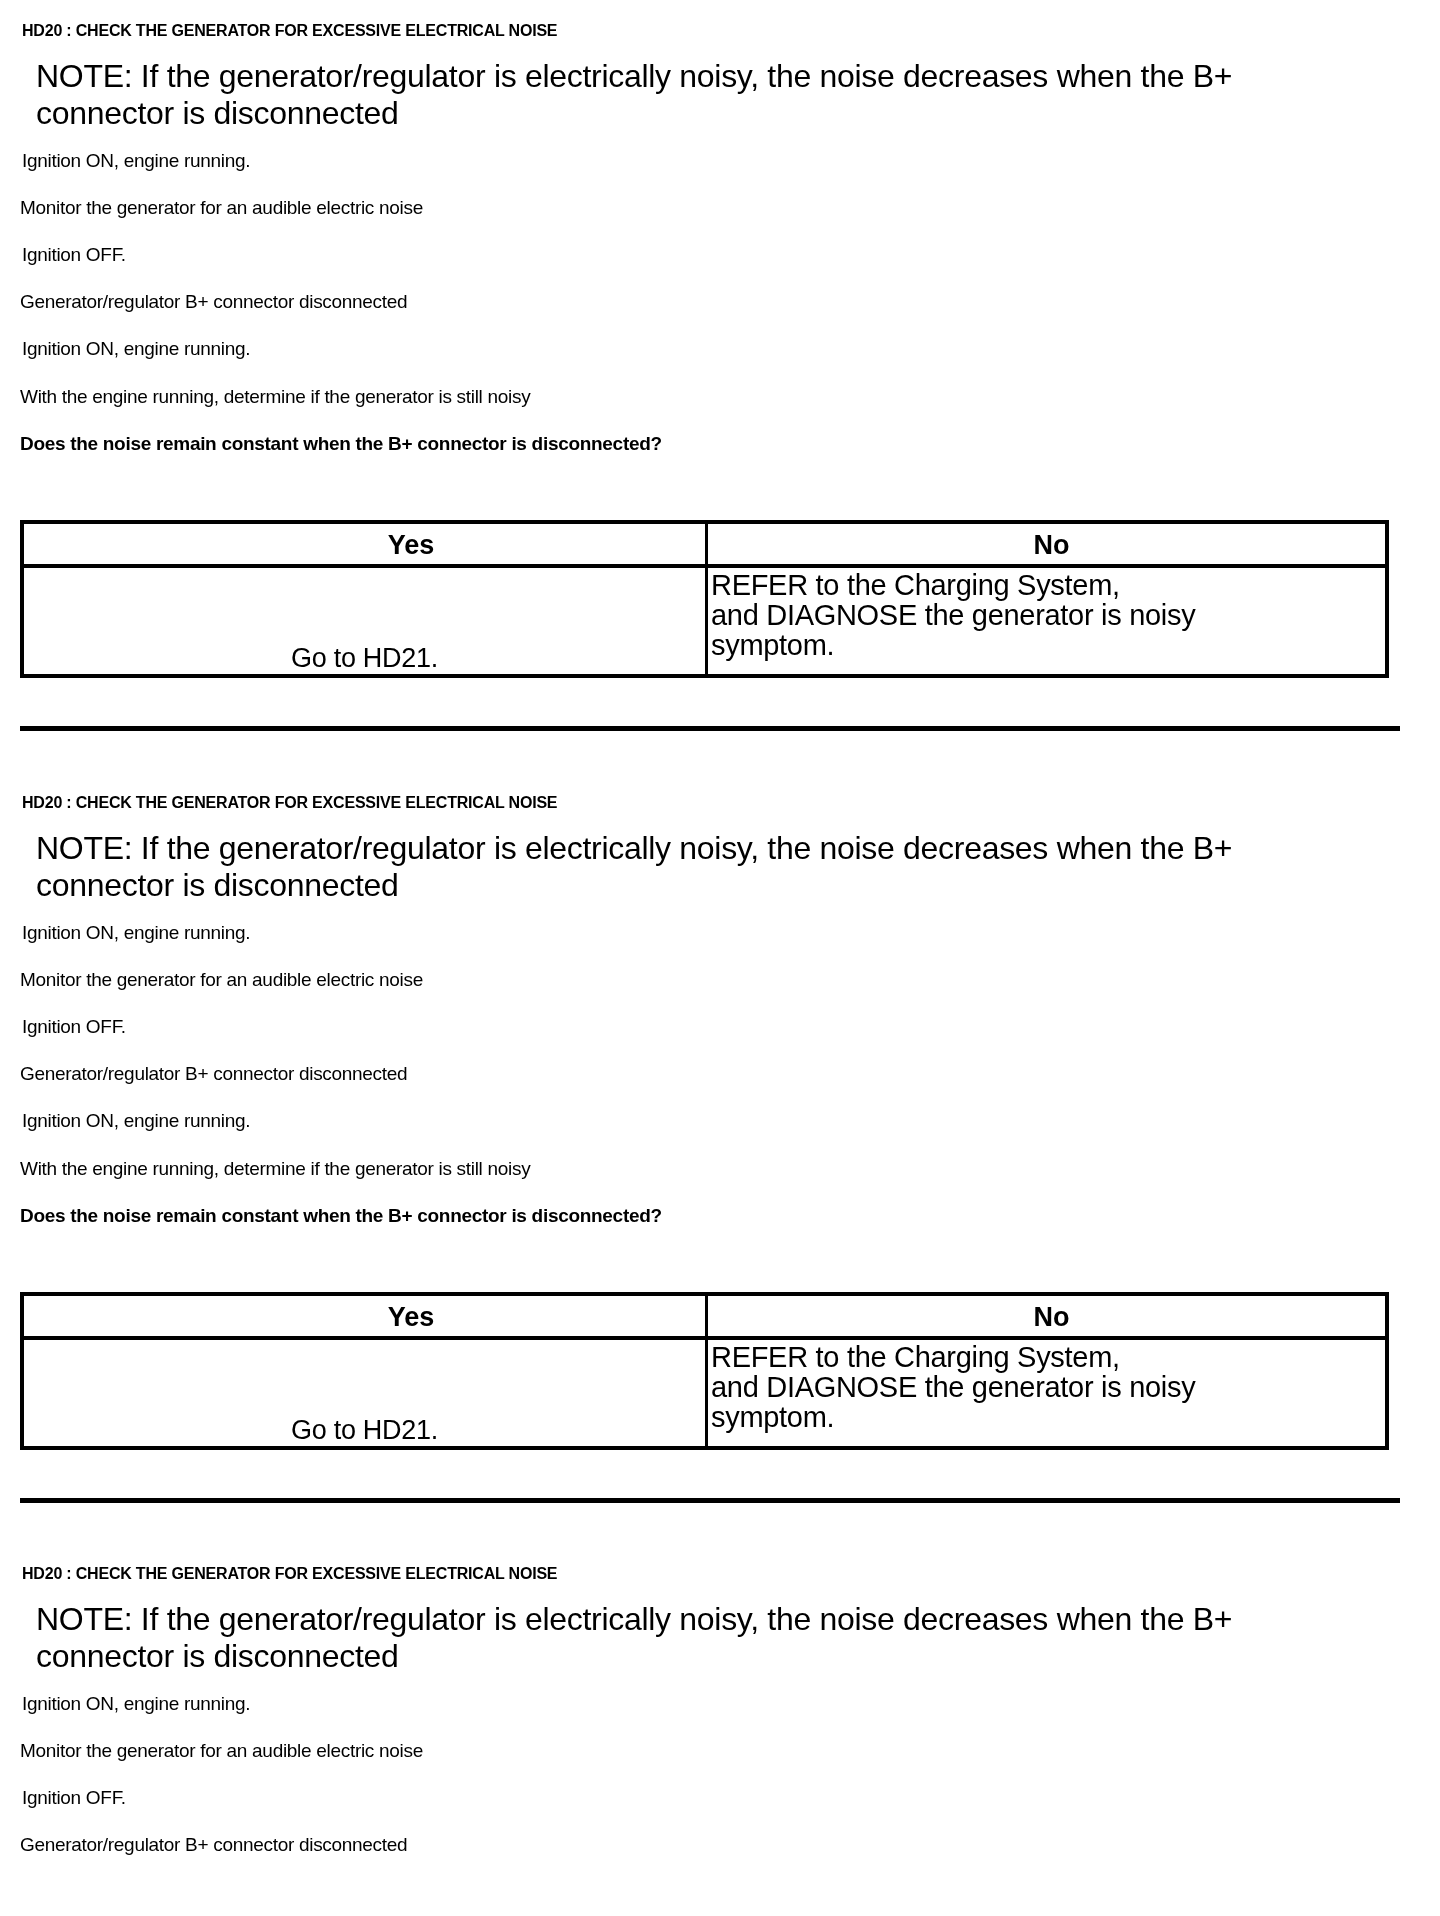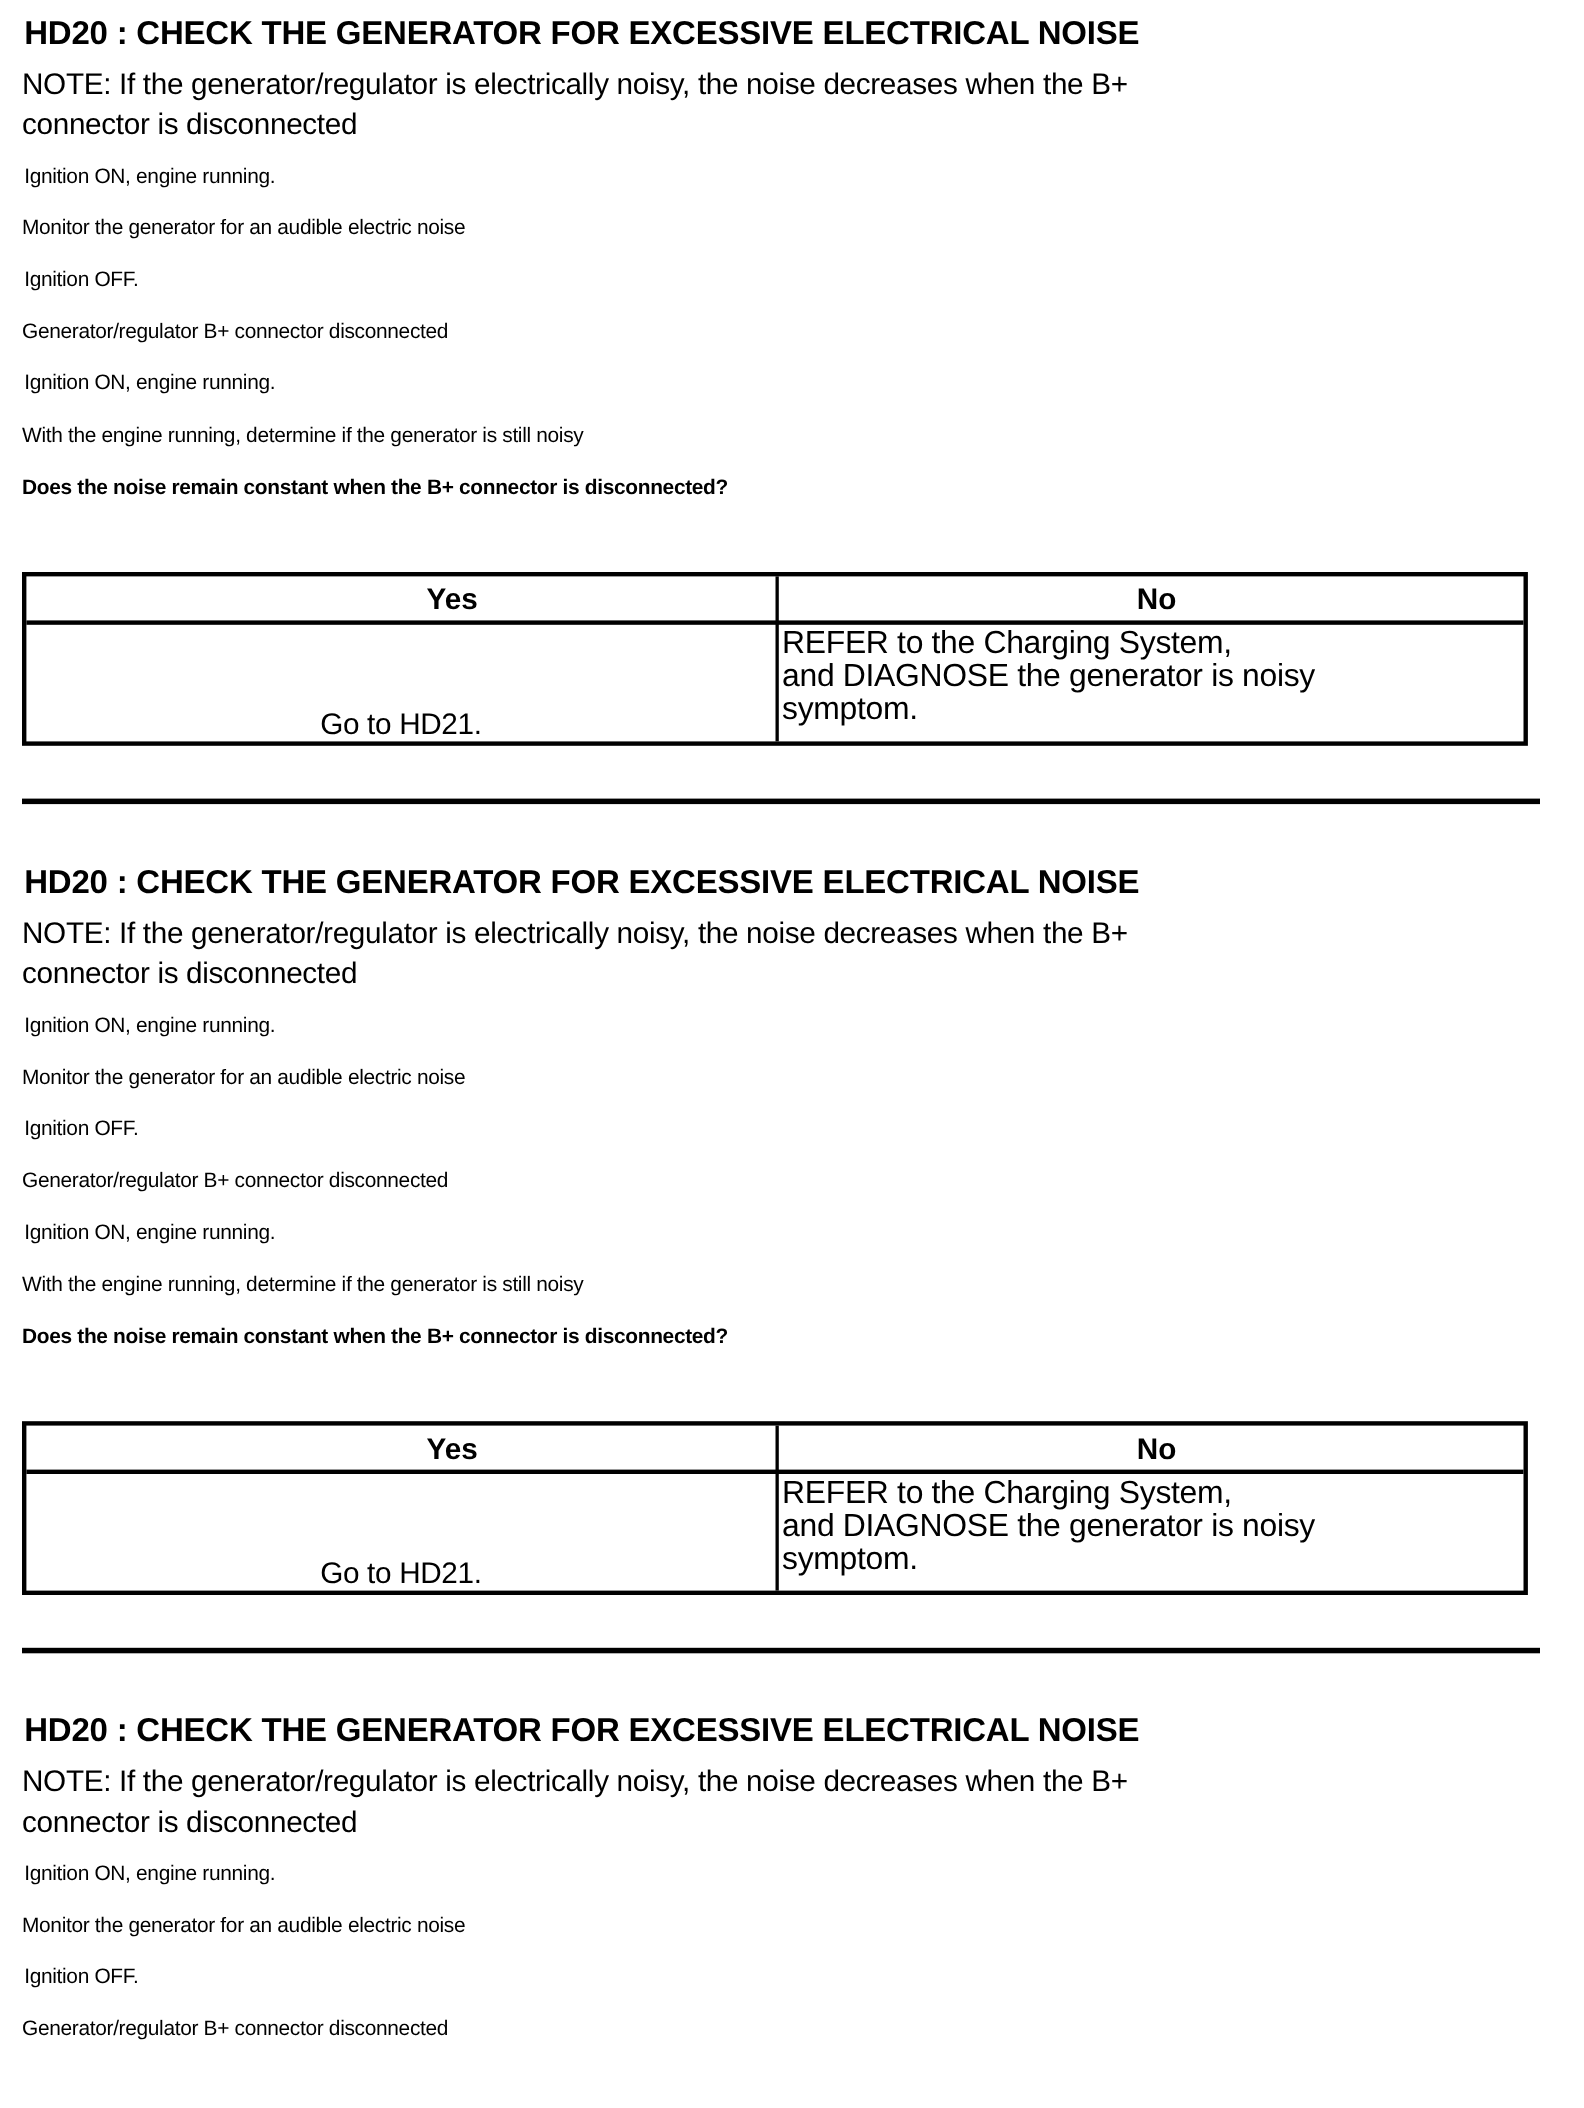--- a/index.html
+++ b/index.html
@@ -19,41 +19,41 @@
       position: absolute;
       left: 0;
       width: 1440px;
       height: 772px;
     }
     .title {
       position: absolute;
       left: 22px;
       top: 18px;
       font-weight: bold;
-      font-size: 30px;
+      font-size: 16px;
       line-height: 26px;
       letter-spacing: -0.2px;
       white-space: nowrap;
     }
     .line {
       position: absolute;
       left: 20px;
       font-size: 19px;
       line-height: 36px;
       white-space: nowrap;
       letter-spacing: -0.3px;
     }
     .line.indent { left: 22px; }
     .line.bold { font-weight: bold; }
     .note-wrap {
       position: absolute;
-      left: 20px;
+      left: 36px;
       top: 58px;
       width: 1300px;
-      font-size: 27px;
+      font-size: 32px;
       line-height: 37px;
       letter-spacing: -0.3px;
     }
     .answer-table {
       position: absolute;
       left: 20px;
       top: 520px;
       width: 1369px;
       height: 158px;
       box-sizing: border-box;

